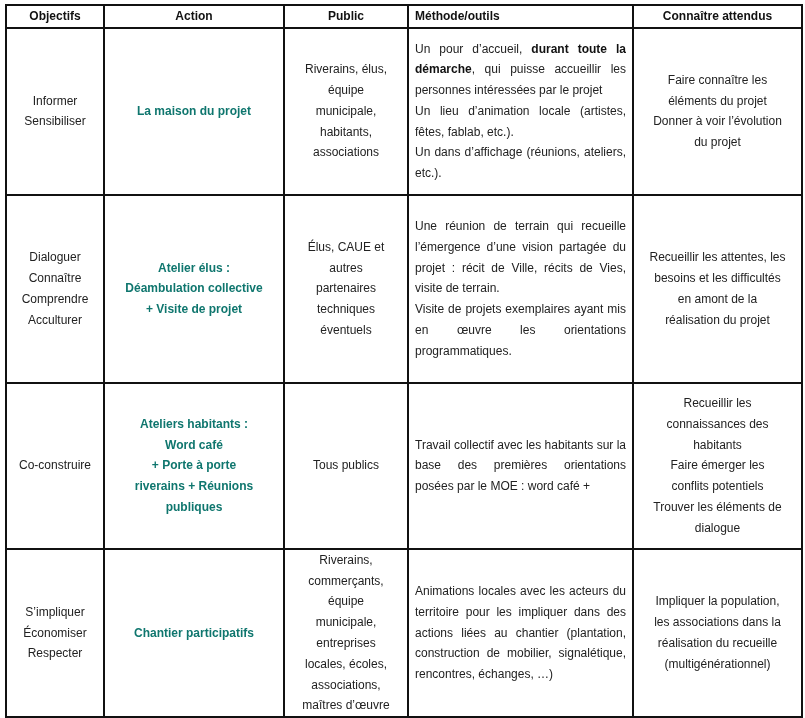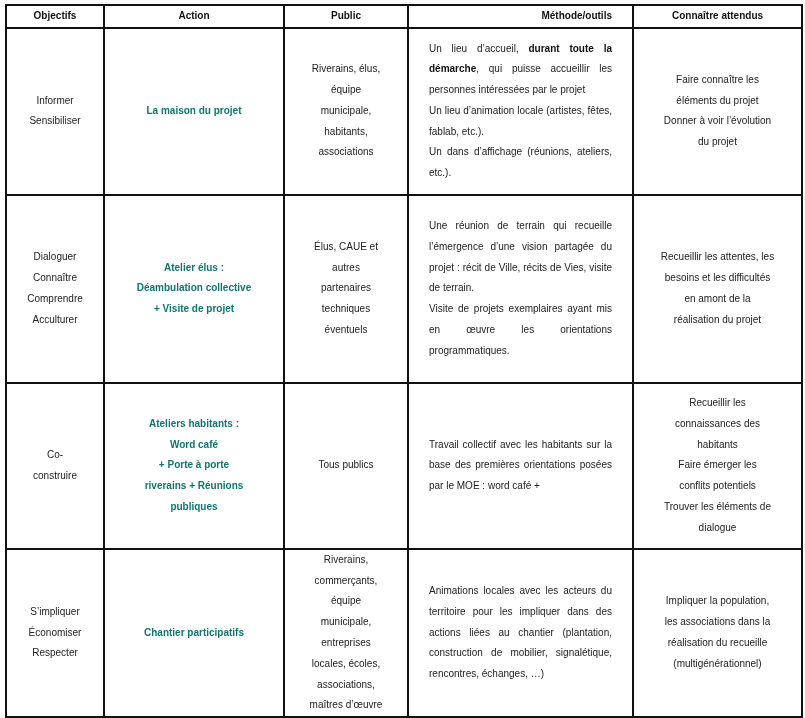--- a/index.html
+++ b/index.html
@@ -5,28 +5,28 @@
     html, body { margin: 0; padding: 0; background: #ffffff; }
     body { width: 805px; height: 718px; position: relative; overflow: hidden;
            font-family: "Liberation Sans", "DejaVu Sans", sans-serif; color: #222; }
     table.plan {
       position: absolute; left: 5px; top: 4px;
       border-collapse: collapse; table-layout: fixed;
       width: 796px;
     }
     table.plan td, table.plan th {
       border: 2.5px solid #111;
-      font-size: 10px;
+      font-size: 12px;
       line-height: 20.8px;
-      padding: 0 20px;
+      padding: 0 6px;
       vertical-align: middle;
     }
     table.plan th { font-weight: bold; height: 20px; color: #111; }
     th.c-obj, th.c-act, th.c-pub, th.c-res { text-align: center; }
-    th.c-met { text-align: right; }
+    th.c-met { text-align: left; }
     td.obj, td.act, td.pub, td.res { text-align: center; }
     td.act { font-weight: bold; color: #0f766e; }
     td.met { text-align: justify; text-align-last: left; }
     .line { display: block; }
     .met .para { display: block; text-align: justify; }
     .met .para.last { text-align-last: left; }
     b.em { font-weight: bold; color: #111; }
     tr.r1 td { height: 165px; }
     tr.r2 td { height: 186px; }
     tr.r3 td { height: 164px; }
@@ -64,21 +64,21 @@
         <span class="line">La maison du projet</span>
       </td>
       <td class="pub">
         <span class="line">Riverains, élus,</span>
         <span class="line">équipe</span>
         <span class="line">municipale,</span>
         <span class="line">habitants,</span>
         <span class="line">associations</span>
       </td>
       <td class="met top">
-        <span class="para"><span>Un lieu d’accueil, </span><b class="em">durant toute la démarche</b><span>, qui puisse accueillir les personnes intéressées par le projet</span></span>
+        <span class="para"><span>Un pour d’accueil, </span><b class="em">durant toute la démarche</b><span>, qui puisse accueillir les personnes intéressées par le projet</span></span>
         <span class="para">Un lieu d’animation locale (artistes, fêtes, fablab, etc.).</span>
         <span class="para last">Un dans d’affichage (réunions, ateliers, etc.).</span>
       </td>
       <td class="res">
         <span class="line">Faire connaître les</span>
         <span class="line">éléments du projet</span>
         <span class="line">Donner à voir l’évolution</span>
         <span class="line">du projet</span>
       </td>
     </tr>

